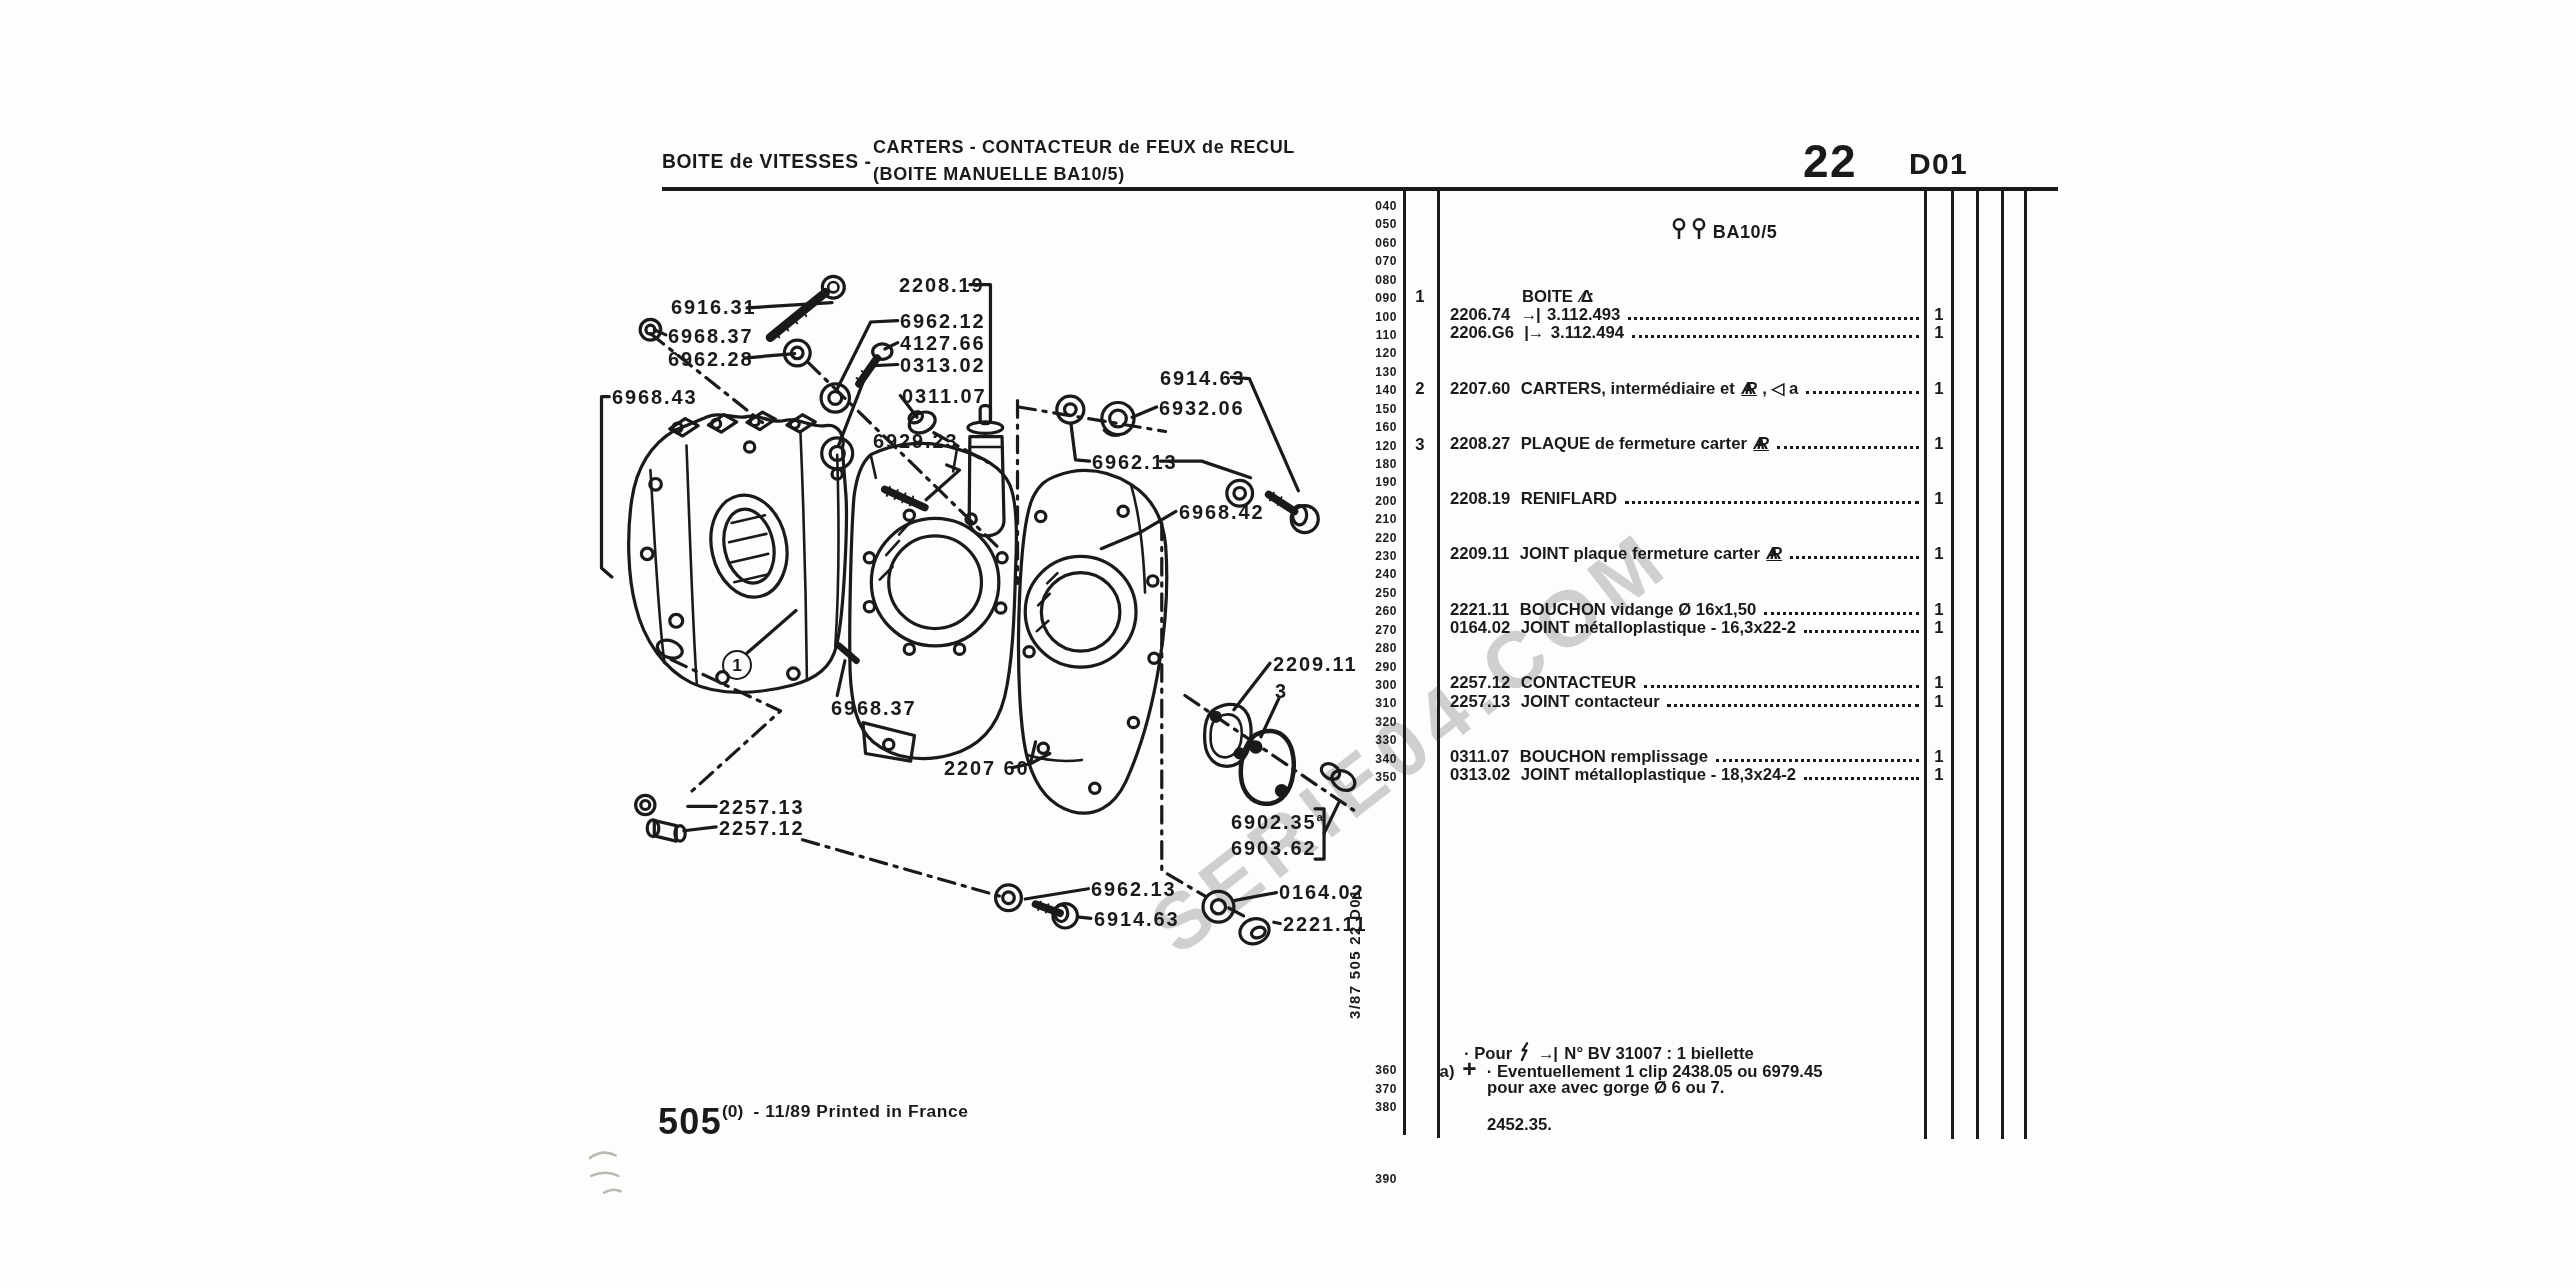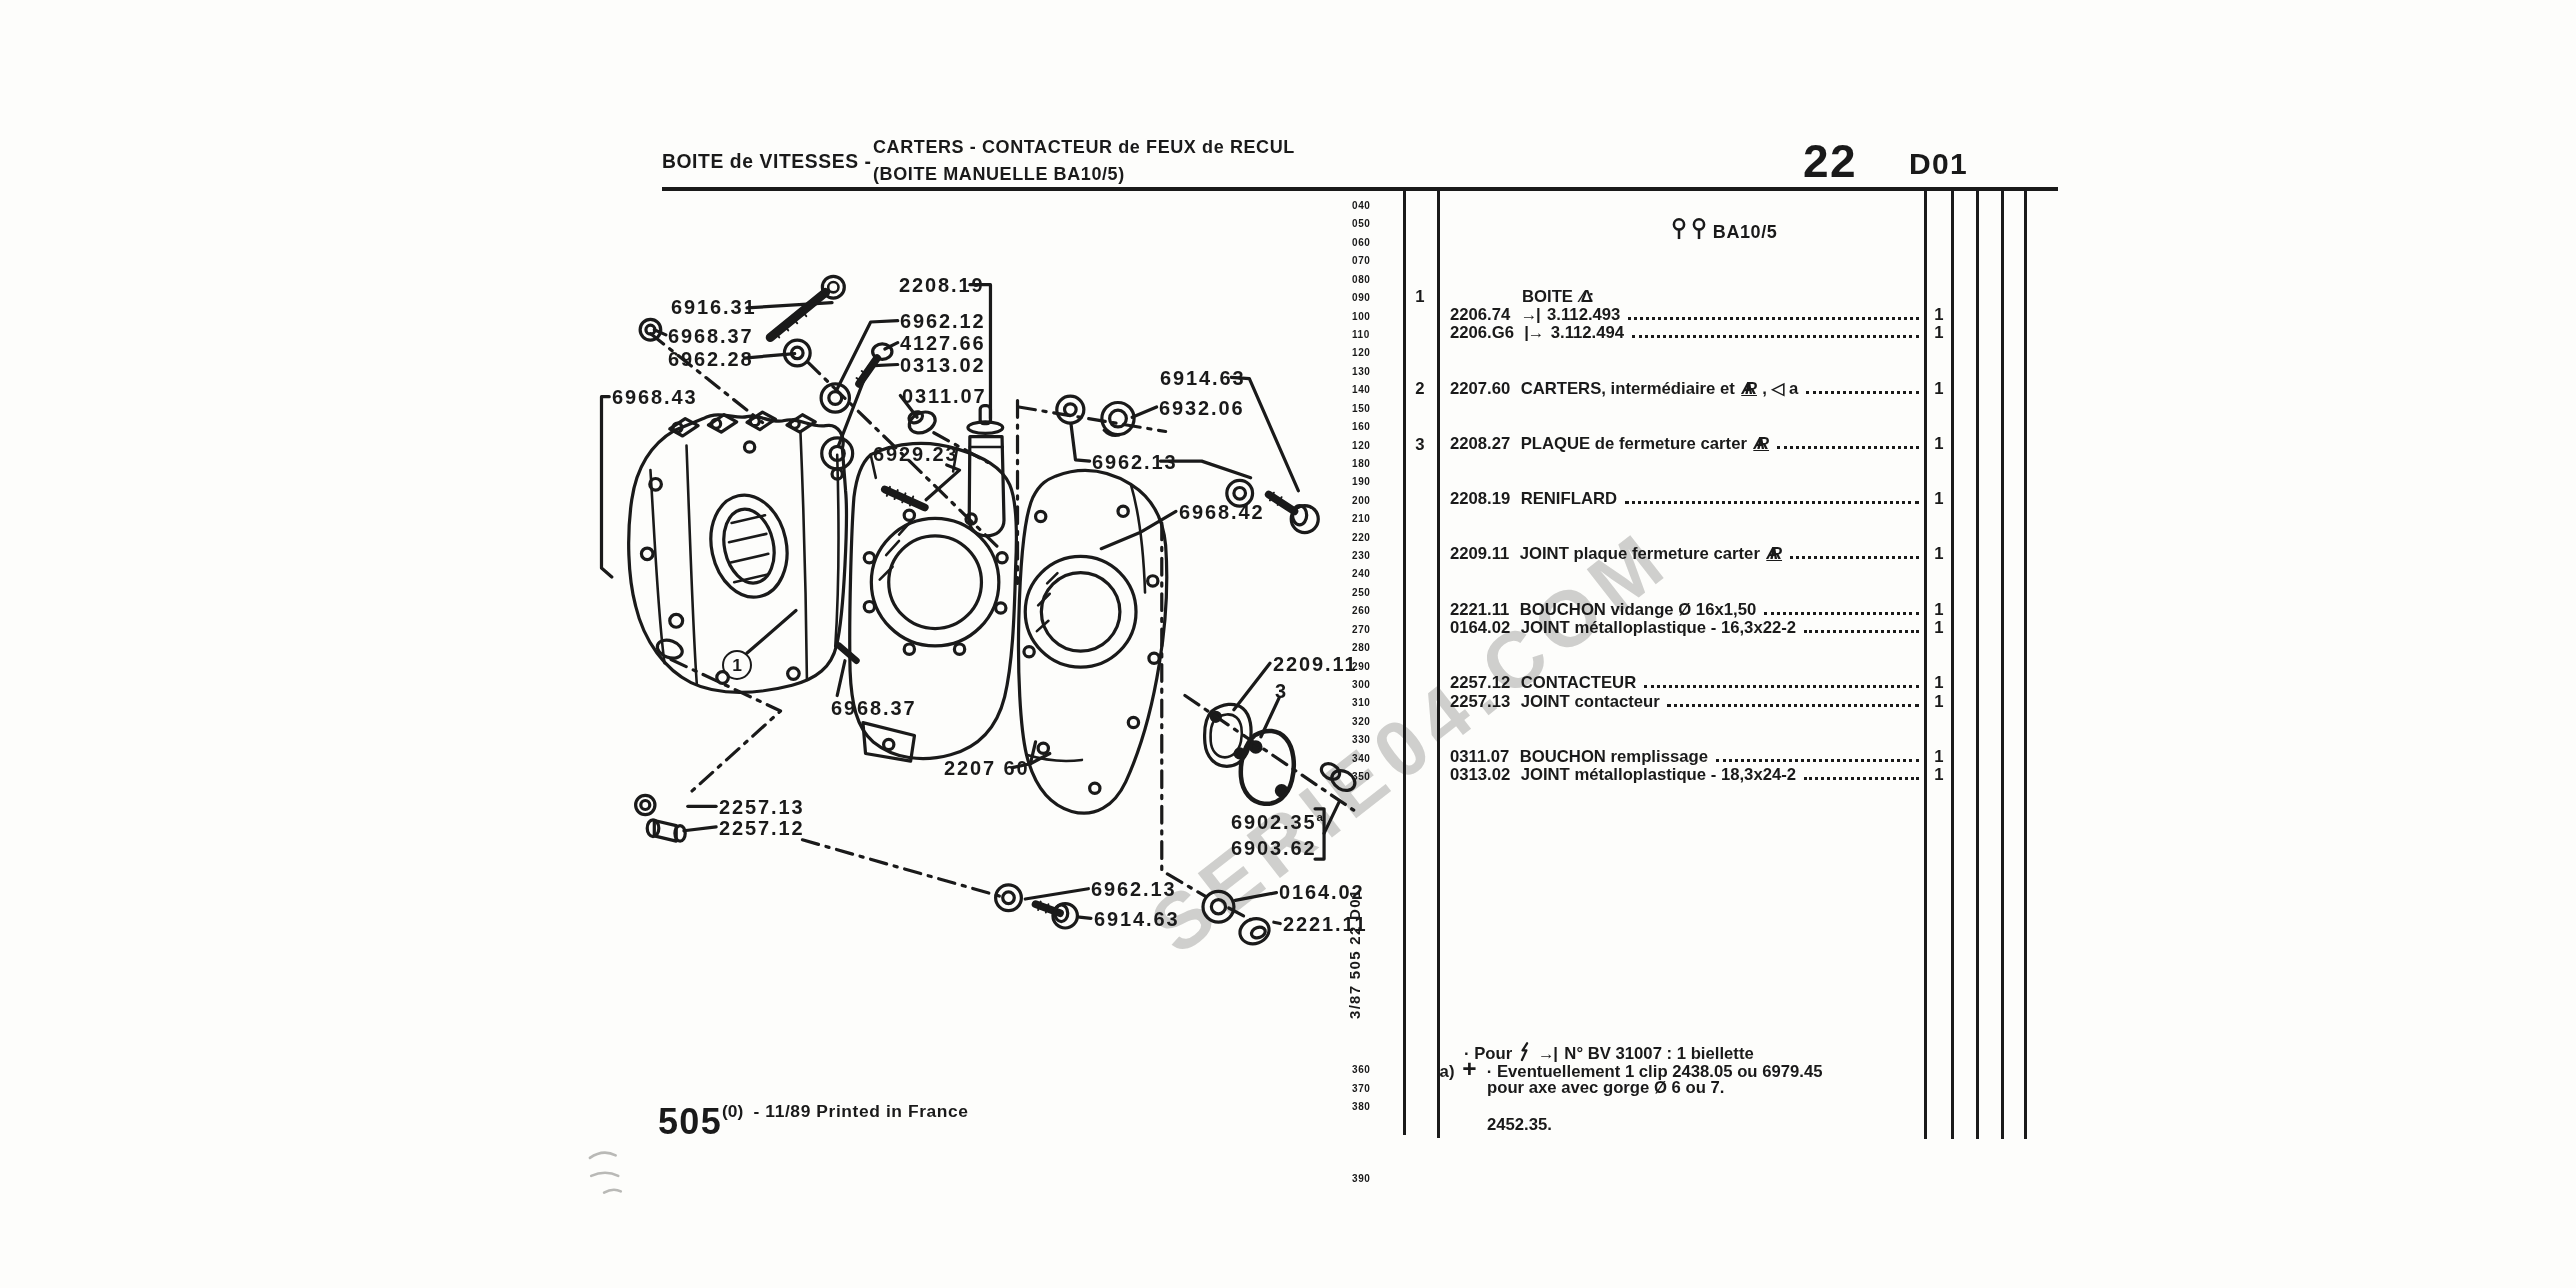--- a/index.html
+++ b/index.html
@@ -7,21 +7,21 @@
         font-family:"Liberation Sans",sans-serif;font-weight:700;color:#1a1a1a;}
   .abs{position:absolute;}
   
   .box-title{font-size:19.3px;letter-spacing:0.6px;white-space:nowrap;}
   .sub1,.sub2{font-size:18px;letter-spacing:0.6px;white-space:nowrap;}
   .pagenum{font-size:46px;letter-spacing:1.3px;}
   .pagecode{font-size:30px;letter-spacing:1.3px;}
   .hrule{background:#1a1a1a;height:3.9px;}
   .vline{position:absolute;background:#1a1a1a;}
   
-  .rowcode{position:absolute;left:1352px;width:45px;font-size:10px;height:18px;line-height:18px;letter-spacing:0.6px;}
+  .rowcode{position:absolute;left:1352px;width:45px;text-align:right;font-size:12px;height:18px;line-height:18px;letter-spacing:0.6px;}
   .itemnum{position:absolute;left:1405px;width:30px;text-align:center;font-size:16.7px;height:19.3px;line-height:19.3px;}
   .trow{position:absolute;left:1450px;width:473px;height:19.3px;line-height:19.3px;display:flex;align-items:baseline;font-size:16.7px;white-space:nowrap;}
   .pn{margin-right:10.3px;}
   .arw{margin-right:7.7px;letter-spacing:-1.3px;}
   .tail{margin-left:5.2px;}
   .sym{margin-left:7.7px;}
   .sym .sl{margin-left:-12.2px;}
   .ar{font-style:italic;margin-left:6.4px;text-decoration:underline;}
   .ar .r2{margin-left:-8.4px;}
   .dots{flex:1;min-width:15.5px;border-bottom:3.2px dotted #1a1a1a;margin:0 3.9px 4.5px 7.7px;align-self:flex-end;}
@@ -444,21 +444,21 @@
       <div class="plabel" style="left: 668px; top: 348px;">6962.28</div>
       <div class="plabel" style="left: 899px; top: 274px;">2208.19</div>
       <div class="plabel" style="left: 900px; top: 310px;">6962.12</div>
       <div class="plabel" style="left: 900px; top: 332px;">4127.66</div>
       <div class="plabel" style="left: 900px; top: 354px;">0313.02</div>
       <div class="plabel" style="left: 902px; top: 385px;">0311.07</div>
       <div class="plabel" style="left: 612px; top: 386px;">6968.43</div>
       <div class="plabel" style="left: 1160px; top: 367px;">6914.63</div>
       <div class="plabel" style="left: 1159px; top: 397px;">6932.06</div>
       <div class="plabel" style="left: 1092px; top: 451px;">6962.13</div>
-      <div class="plabel" style="left: 873px; top: 443px;">6929.23</div>
+      <div class="plabel" style="left: 873px; top: 430px;">6929.23</div>
       <div class="plabel" style="left: 1179px; top: 501px;">6968.42</div>
       <div class="plabel" style="left: 1273px; top: 653px;">2209.11</div>
       <div class="plabel" style="left: 1275px; top: 680px;">3</div>
       <div class="plabel" style="left: 944px; top: 757px;">2207 60</div>
       <div class="plabel" style="left: 1231px; top: 810px;">6902.35<span class="sup">a</span></div>
       <div class="plabel" style="left: 1231px; top: 837px;">6903.62</div>
       <div class="plabel" style="left: 1279px; top: 881px;">0164.02</div>
       <div class="plabel" style="left: 1283px; top: 913px;">2221.11</div>
       <div class="plabel" style="left: 1091px; top: 878px;">6962.13</div>
       <div class="plabel" style="left: 1094px; top: 908px;">6914.63</div>

